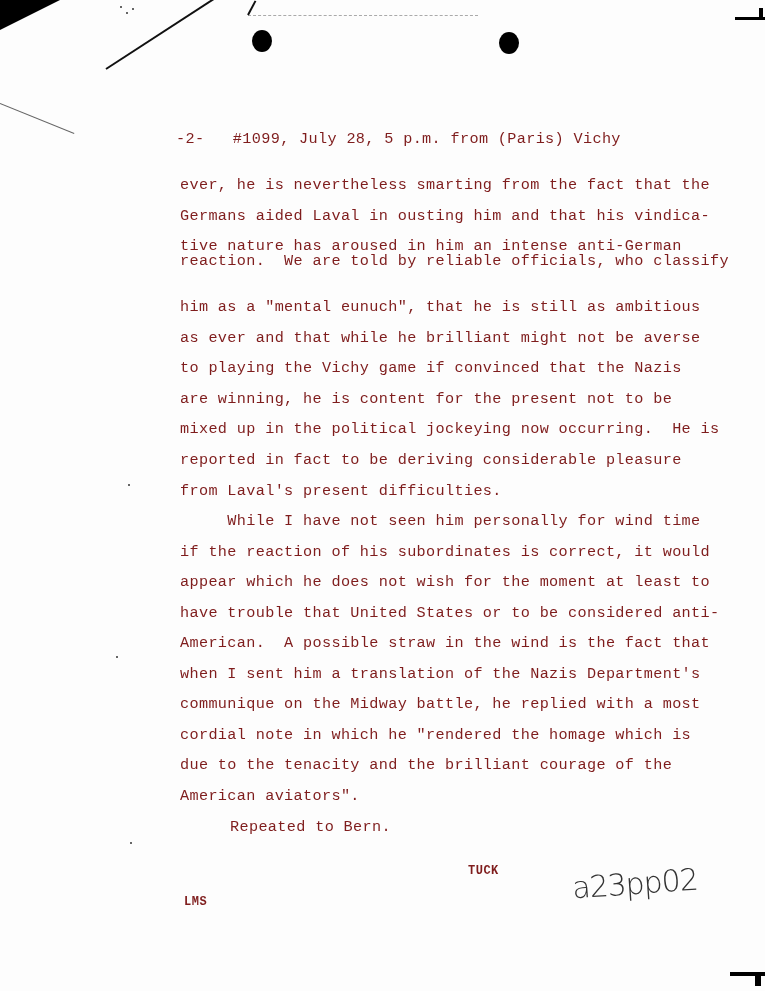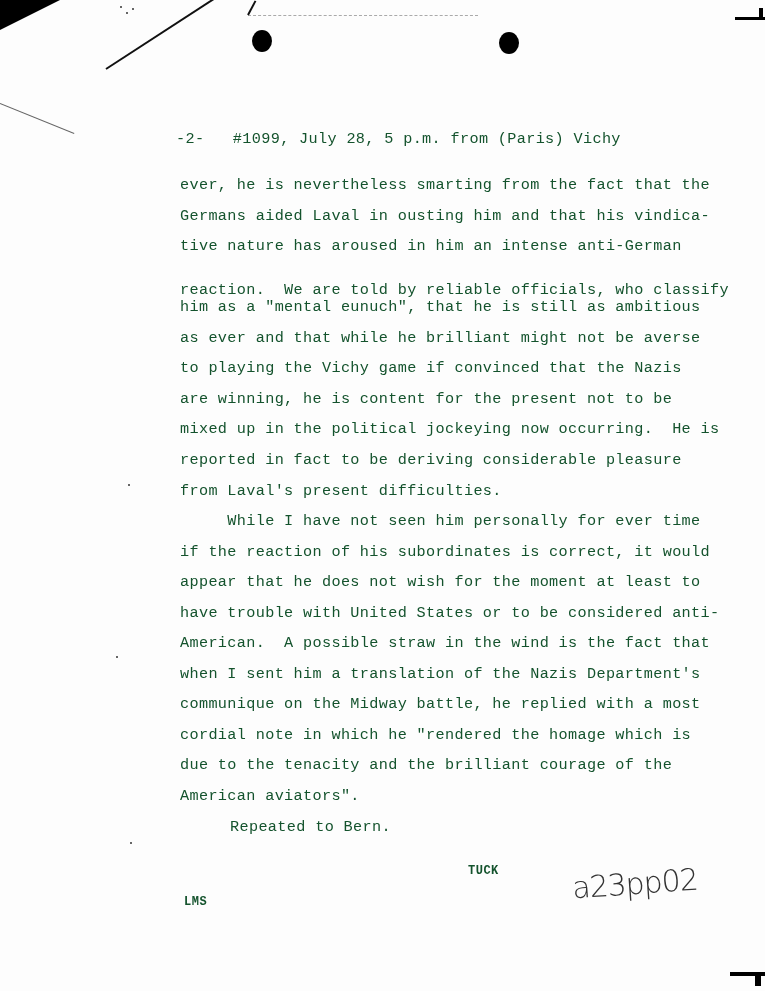--- a/index.html
+++ b/index.html
@@ -36,21 +36,21 @@
     .speckle { position: absolute; width: 2px; height: 2px; background: #333; border-radius: 50%; }
     .tr-mark { position: absolute; right: 0; top: 10px; width: 30px; height: 10px; }
     .tr-mark .bar { position: absolute; right: 0; bottom: 0; width: 30px; height: 3px; background: #000; }
     .tr-mark .post { position: absolute; right: 2px; bottom: 0; width: 4px; height: 12px; background: #000; }
     .br-mark { position: absolute; left: 730px; top: 972px; width: 35px; height: 19px; }
     .br-mark .bar { position: absolute; left: 0; top: 0; width: 35px; height: 4px; background: #000; }
     .br-mark .post { position: absolute; right: 4px; top: 0; width: 6px; height: 14px; background: #000; }
 
     .line {
       position: absolute; white-space: pre; font-size: 15.2px; letter-spacing: 0.35px;
-      line-height: 18px; color: #14532d;
+      line-height: 18px; color: #7f1d1d;
     }
     .header { left: 176px; top: 130px; }
     .sig { font-weight: bold; font-size: 12px; letter-spacing: 0.5px; }
     .handwritten {
       position: absolute; left: 572px; top: 866px; font-family: "DejaVu Sans", sans-serif;
       font-size: 30px; color: #333; font-weight: 300; letter-spacing: -1px;
       transform: rotate(-4deg);
     }
   </style>
 </head>
@@ -79,35 +79,35 @@
   <div class="speckle" style="left:128px;top:484px"></div>
   <div class="speckle" style="left:116px;top:656px"></div>
   <div class="speckle" style="left:130px;top:842px"></div>
 
   <div class="line header"><span>-2-</span>   <span>#1099, July 28, 5 p.m. from (Paris) Vichy</span></div>
 
   <div>
     <div class="line" style="left:180px;top:176px">ever, he is nevertheless smarting from the fact that the</div>
     <div class="line" style="left:180px;top:207px">Germans aided Laval in ousting him and that his vindica-</div>
     <div class="line" style="left:180px;top:237px">tive nature has aroused in him an intense anti-German</div>
-    <div class="line" style="left:180px;top:281px">reaction.  We are told by reliable officials, who classify</div>
+    <div class="line" style="left:180px;top:252px">reaction.  We are told by reliable officials, who classify</div>
     <div class="line" style="left:180px;top:298px">him as a "mental eunuch", that he is still as ambitious</div>
     <div class="line" style="left:180px;top:329px">as ever and that while he brilliant might not be averse</div>
     <div class="line" style="left:180px;top:359px">to playing the Vichy game if convinced that the Nazis</div>
     <div class="line" style="left:180px;top:390px">are winning, he is content for the present not to be</div>
     <div class="line" style="left:180px;top:420px">mixed up in the political jockeying now occurring.  He is</div>
     <div class="line" style="left:180px;top:451px">reported in fact to be deriving considerable pleasure</div>
     <div class="line" style="left:180px;top:482px">from Laval's present difficulties.</div>
   </div>
 
   <div>
-    <div class="line" style="left:180px;top:512px">     While I have not seen him personally for ever time</div>
+    <div class="line" style="left:180px;top:512px">     While I have not seen him personally for wind time</div>
     <div class="line" style="left:180px;top:543px">if the reaction of his subordinates is correct, it would</div>
-    <div class="line" style="left:180px;top:573px">appear that he does not wish for the moment at least to</div>
-    <div class="line" style="left:180px;top:604px">have trouble with United States or to be considered anti-</div>
+    <div class="line" style="left:180px;top:573px">appear which he does not wish for the moment at least to</div>
+    <div class="line" style="left:180px;top:604px">have trouble that United States or to be considered anti-</div>
     <div class="line" style="left:180px;top:634px">American.  A possible straw in the wind is the fact that</div>
     <div class="line" style="left:180px;top:665px">when I sent him a translation of the Nazis Department's</div>
     <div class="line" style="left:180px;top:695px">communique on the Midway battle, he replied with a most</div>
     <div class="line" style="left:180px;top:726px">cordial note in which he "rendered the homage which is</div>
     <div class="line" style="left:180px;top:756px">due to the tenacity and the brilliant courage of the</div>
     <div class="line" style="left:180px;top:787px">American aviators".</div>
   </div>
 
   <div class="line" style="left:230px;top:818px">Repeated to Bern.</div>
 

